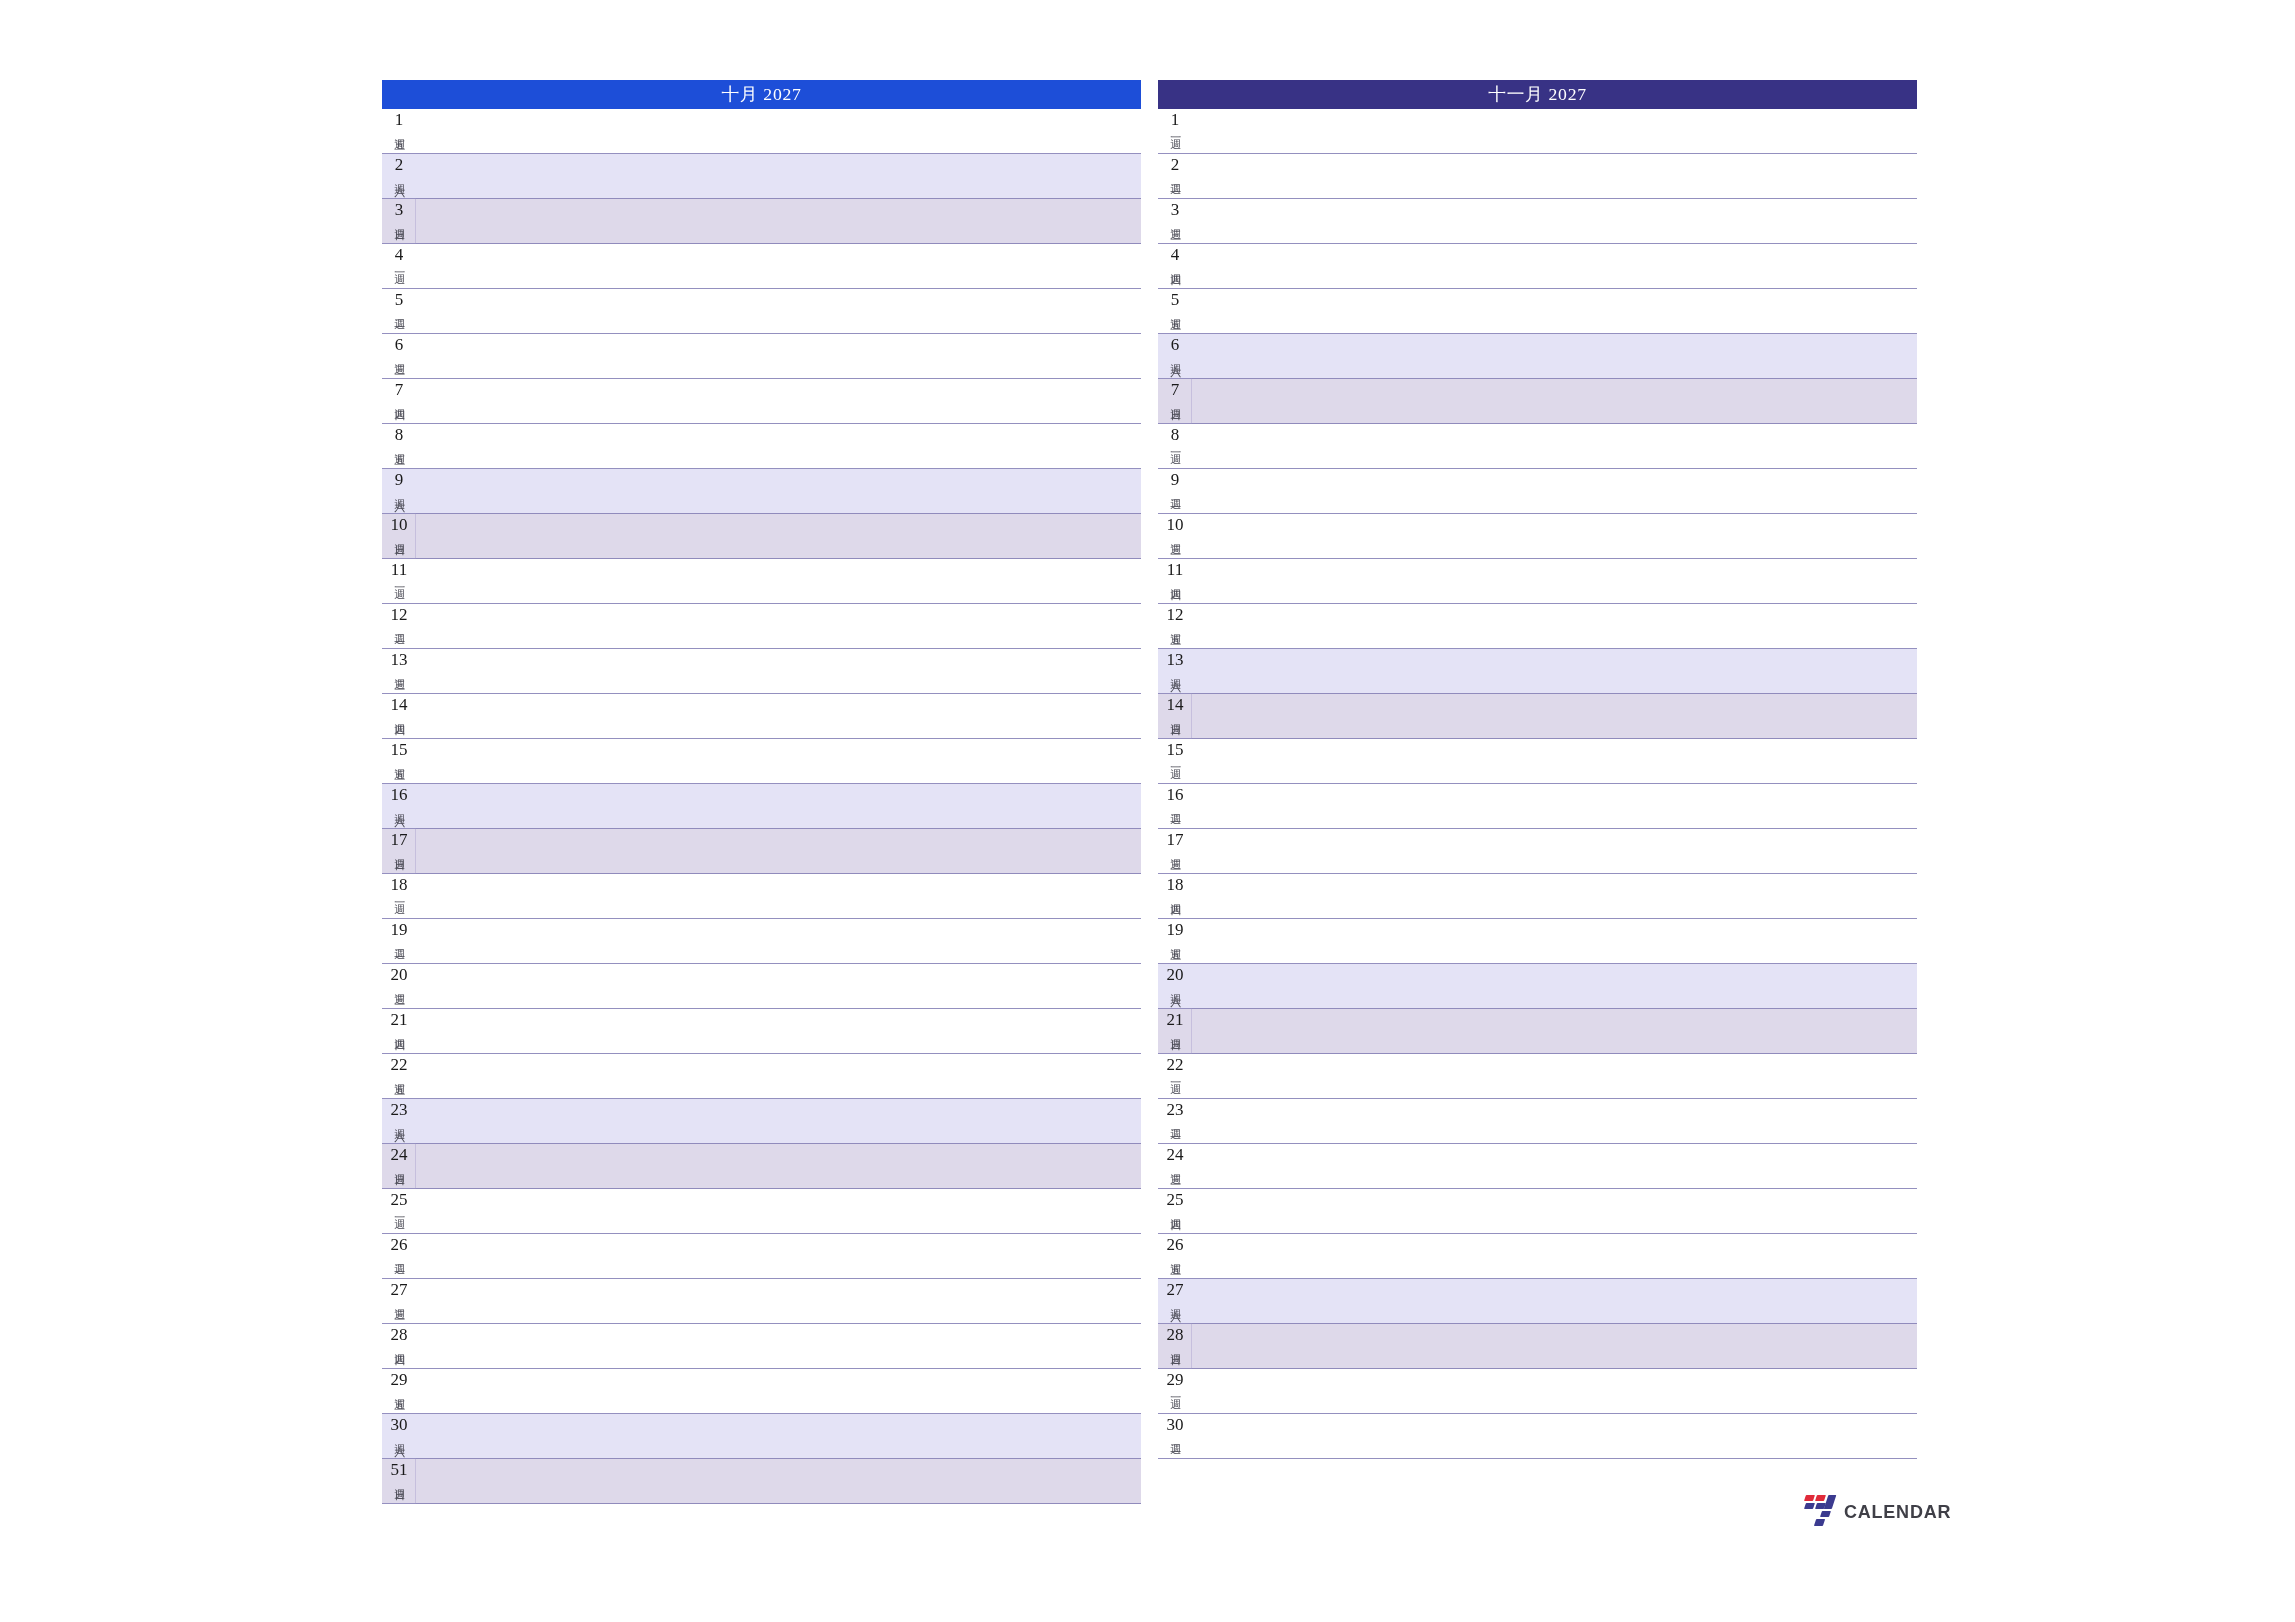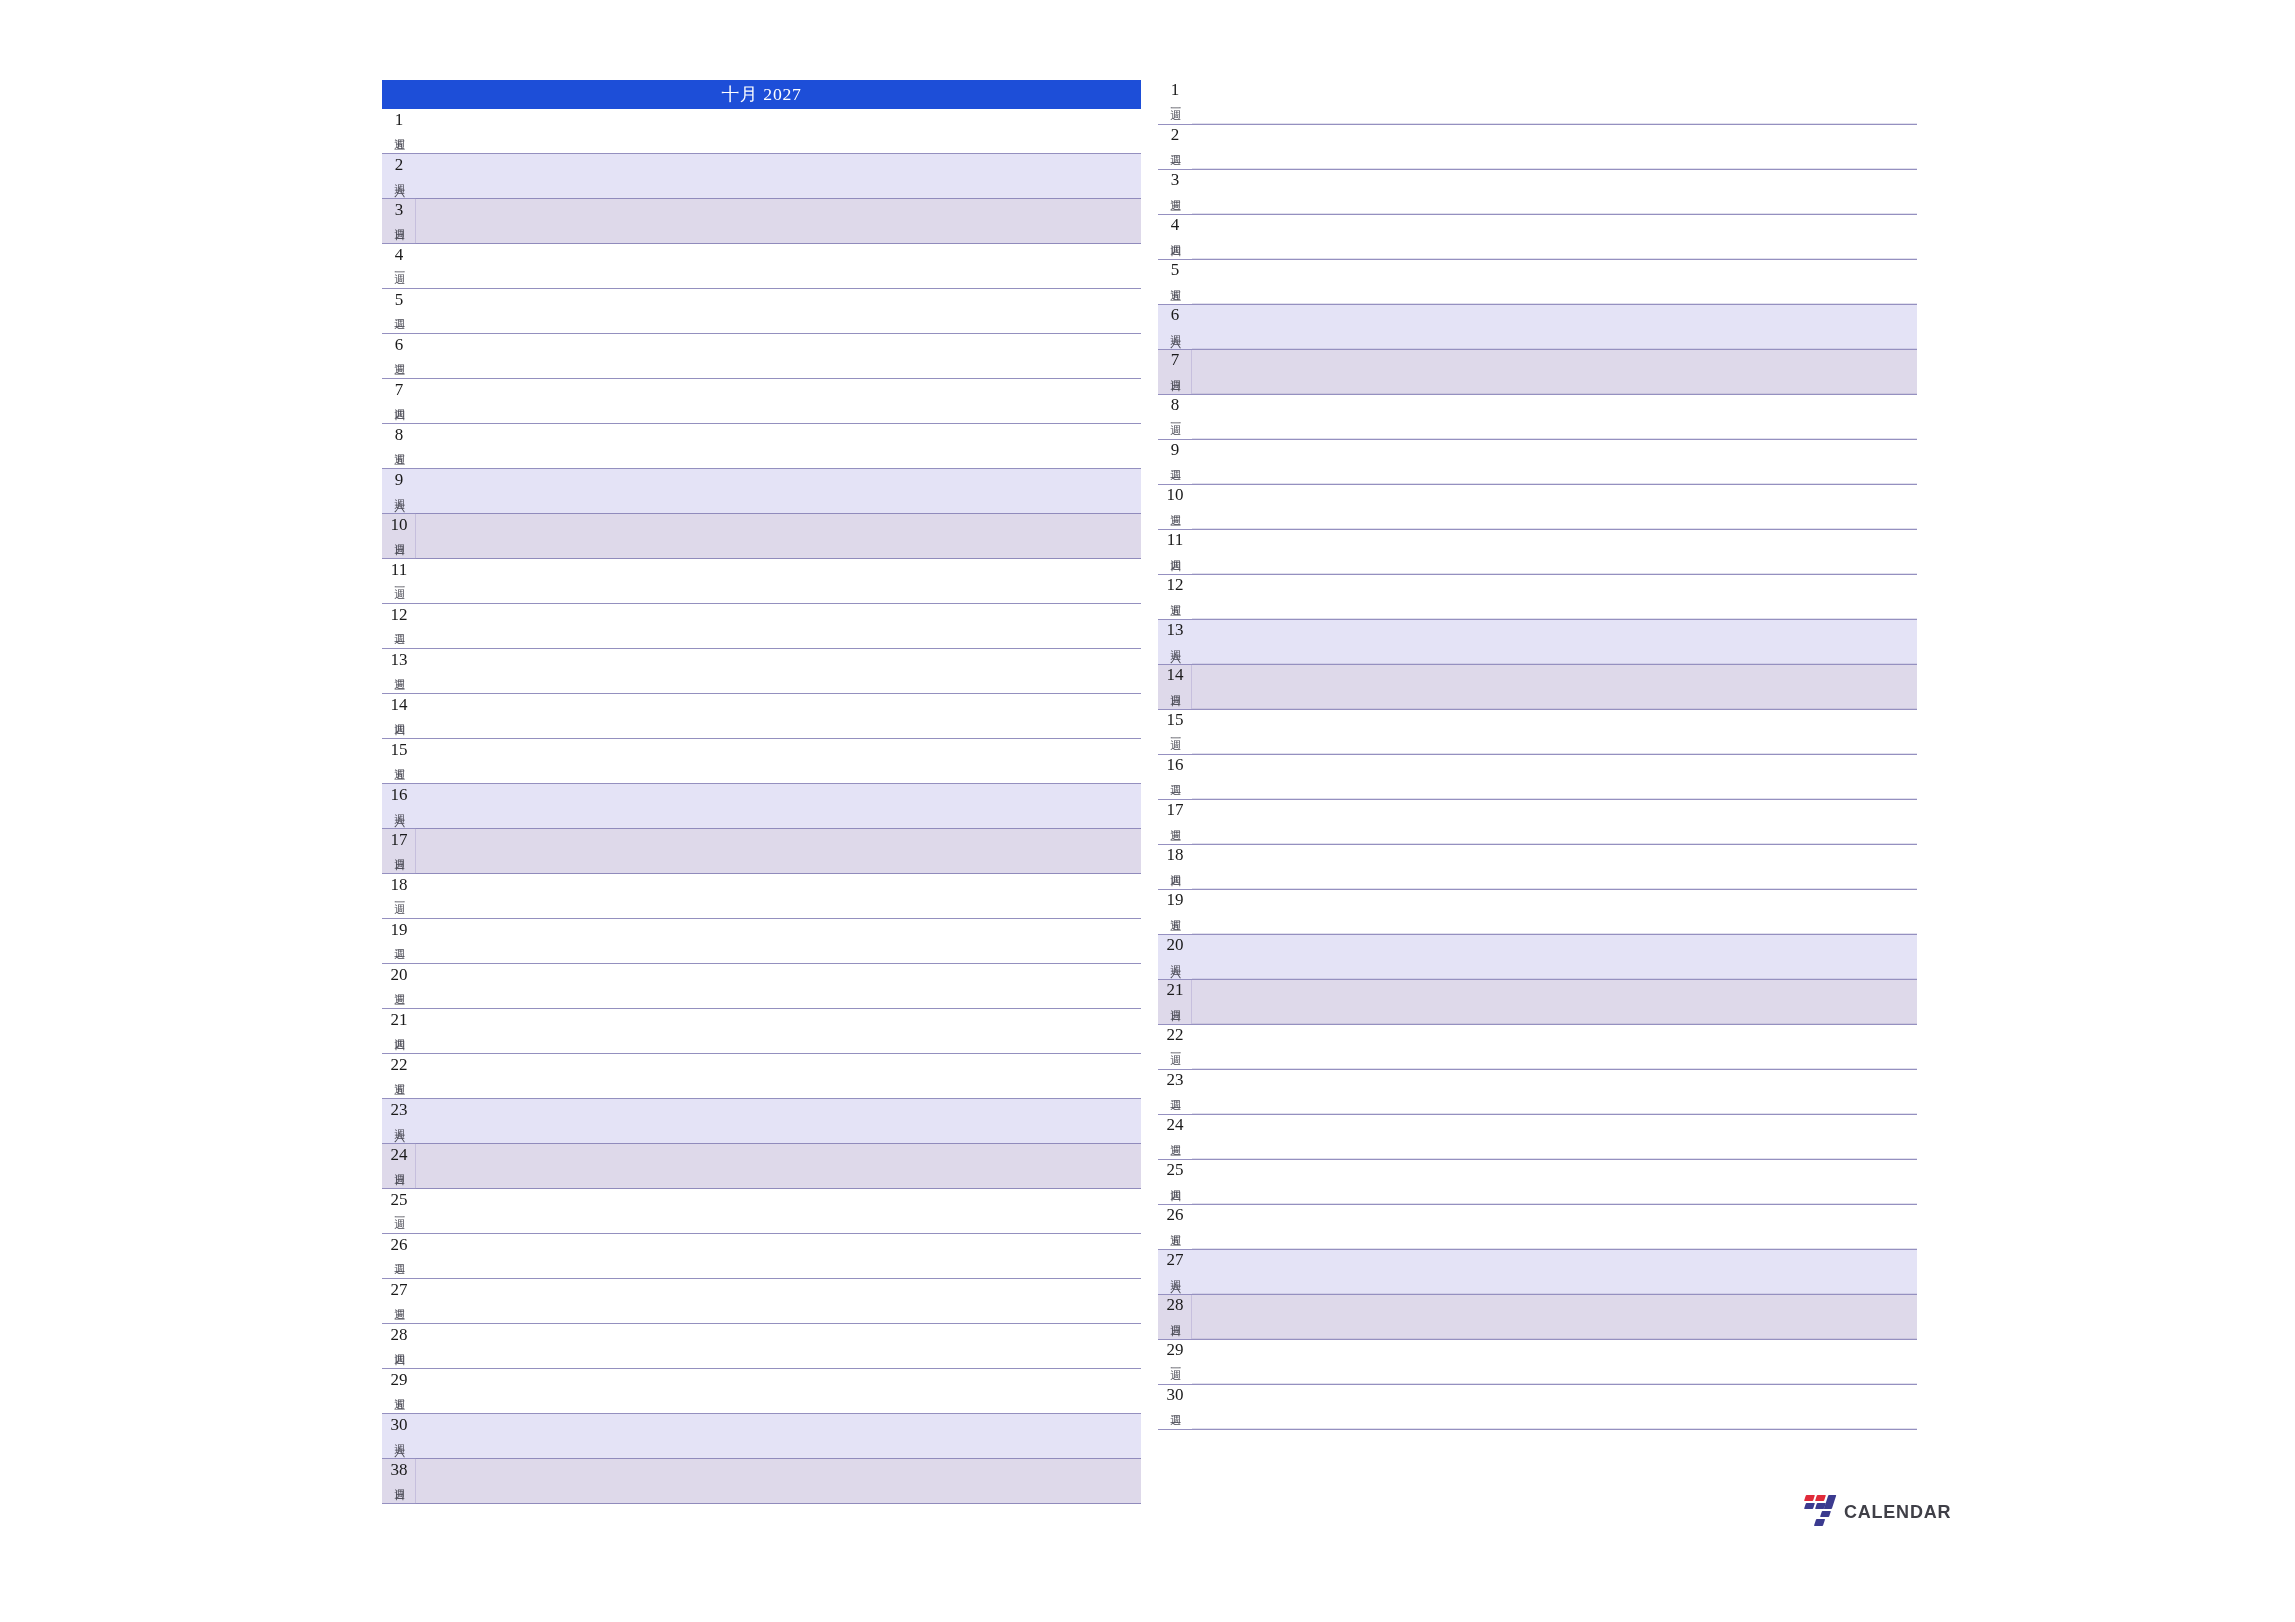--- a/index.html
+++ b/index.html
@@ -359,29 +359,32 @@
         </div>
         <div class="day-row wk-sat">
           <div class="date-cell">
             <div class="daynum">30</div>
             <div class="dayname">週六</div>
           </div>
           <div class="note-area"></div>
         </div>
         <div class="day-row wk-sun">
           <div class="date-cell">
-            <div class="daynum">38</div>
+            <div class="daynum">51</div>
             <div class="dayname">週日</div>
           </div>
           <div class="note-area"></div>
         </div>
       </div>
   </div>
 
   <div class="panel" id="panel-nov">
+    <div class="month-header" style="background: rgb(56, 50, 133); color: rgb(255, 255, 255);">
+      <span class="mh-label">十一月  2027</span>
+    </div>
     <div class="days">
         <div class="day-row">
           <div class="date-cell">
             <div class="daynum">1</div>
             <div class="dayname">週一</div>
           </div>
           <div class="note-area"></div>
         </div>
         <div class="day-row">
           <div class="date-cell">

